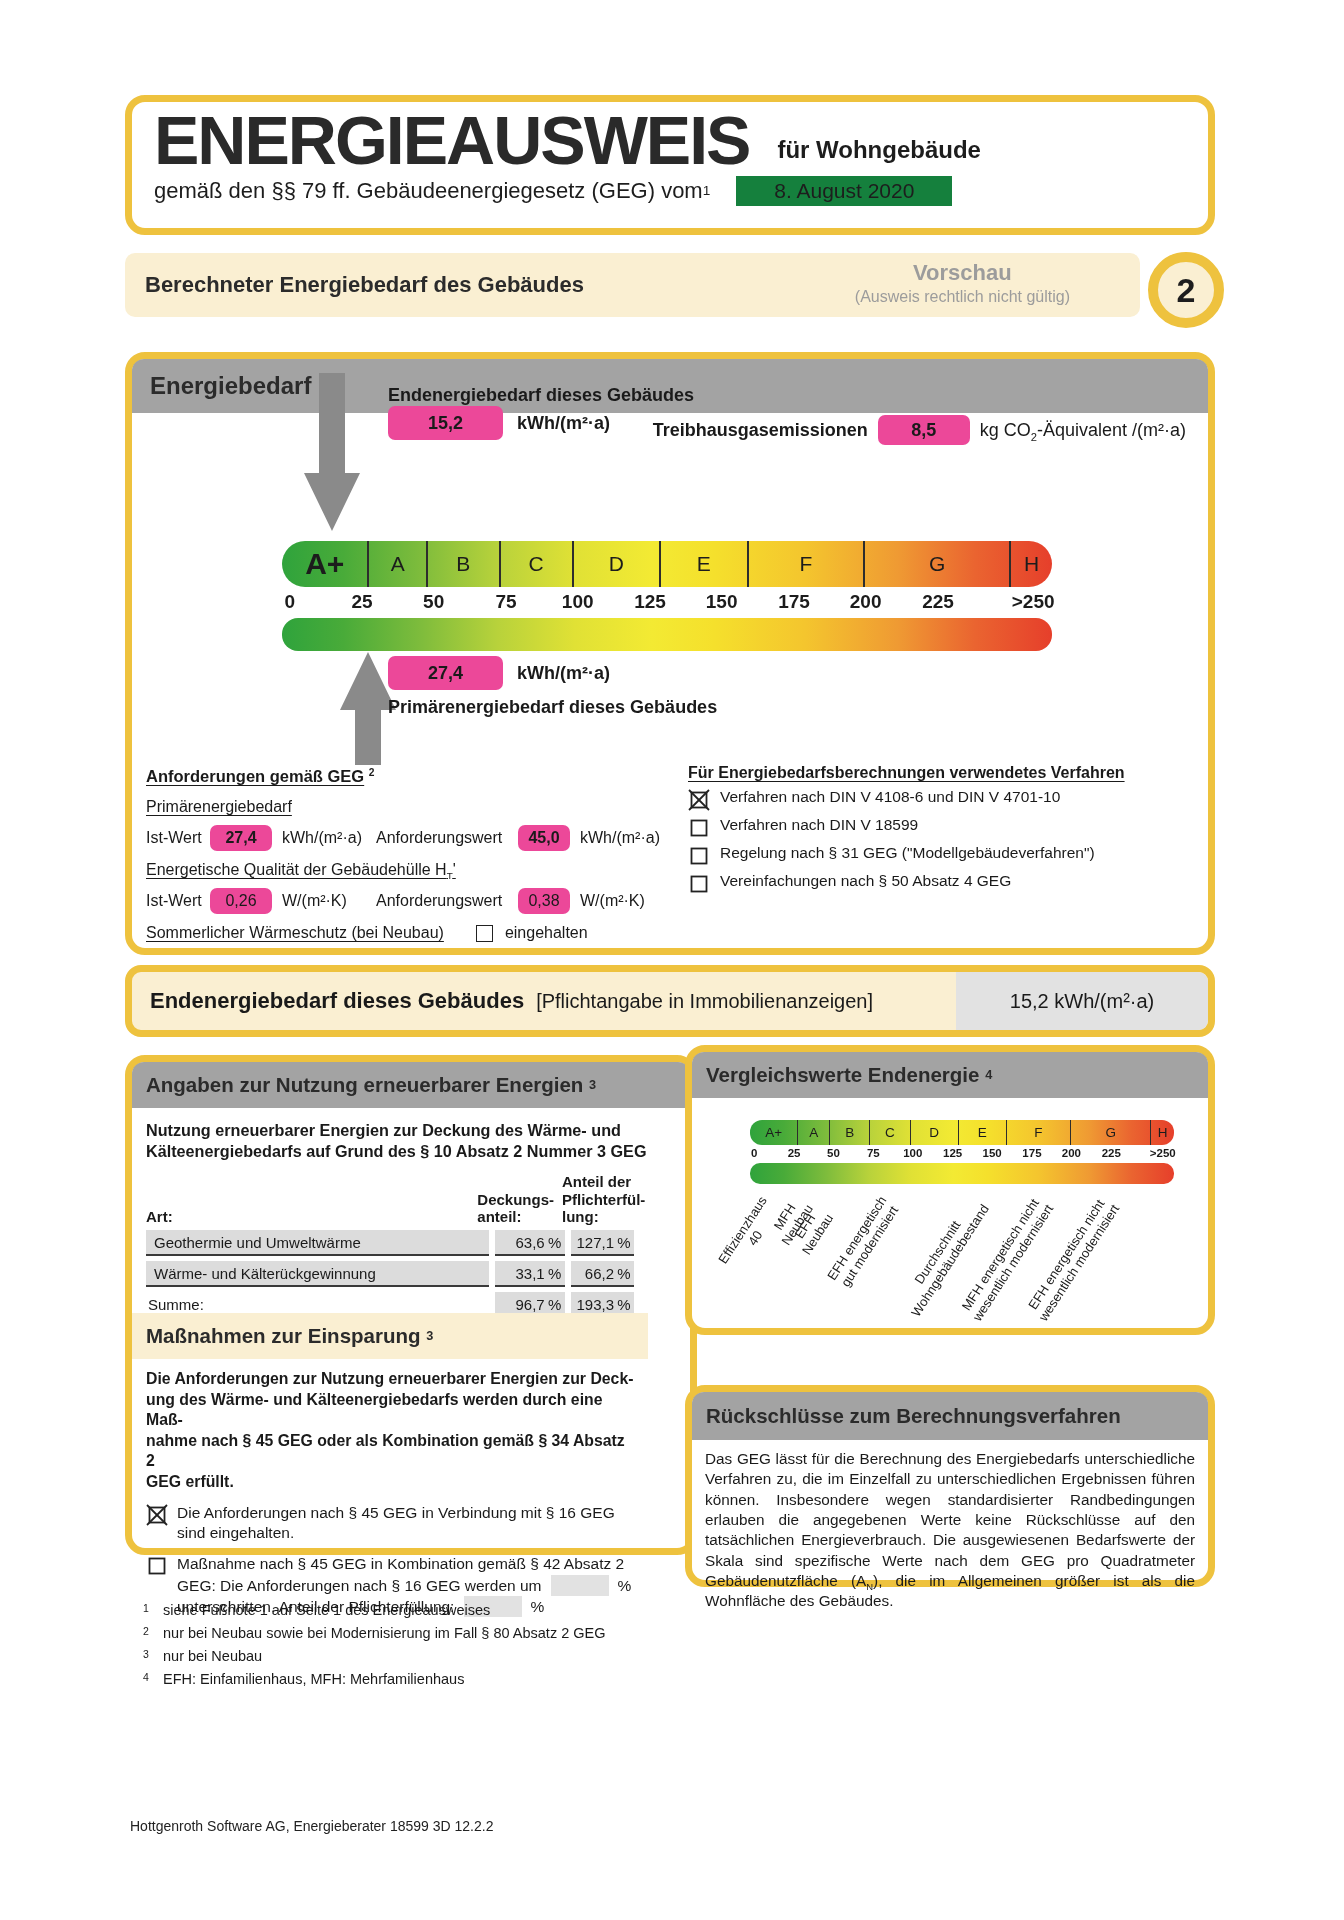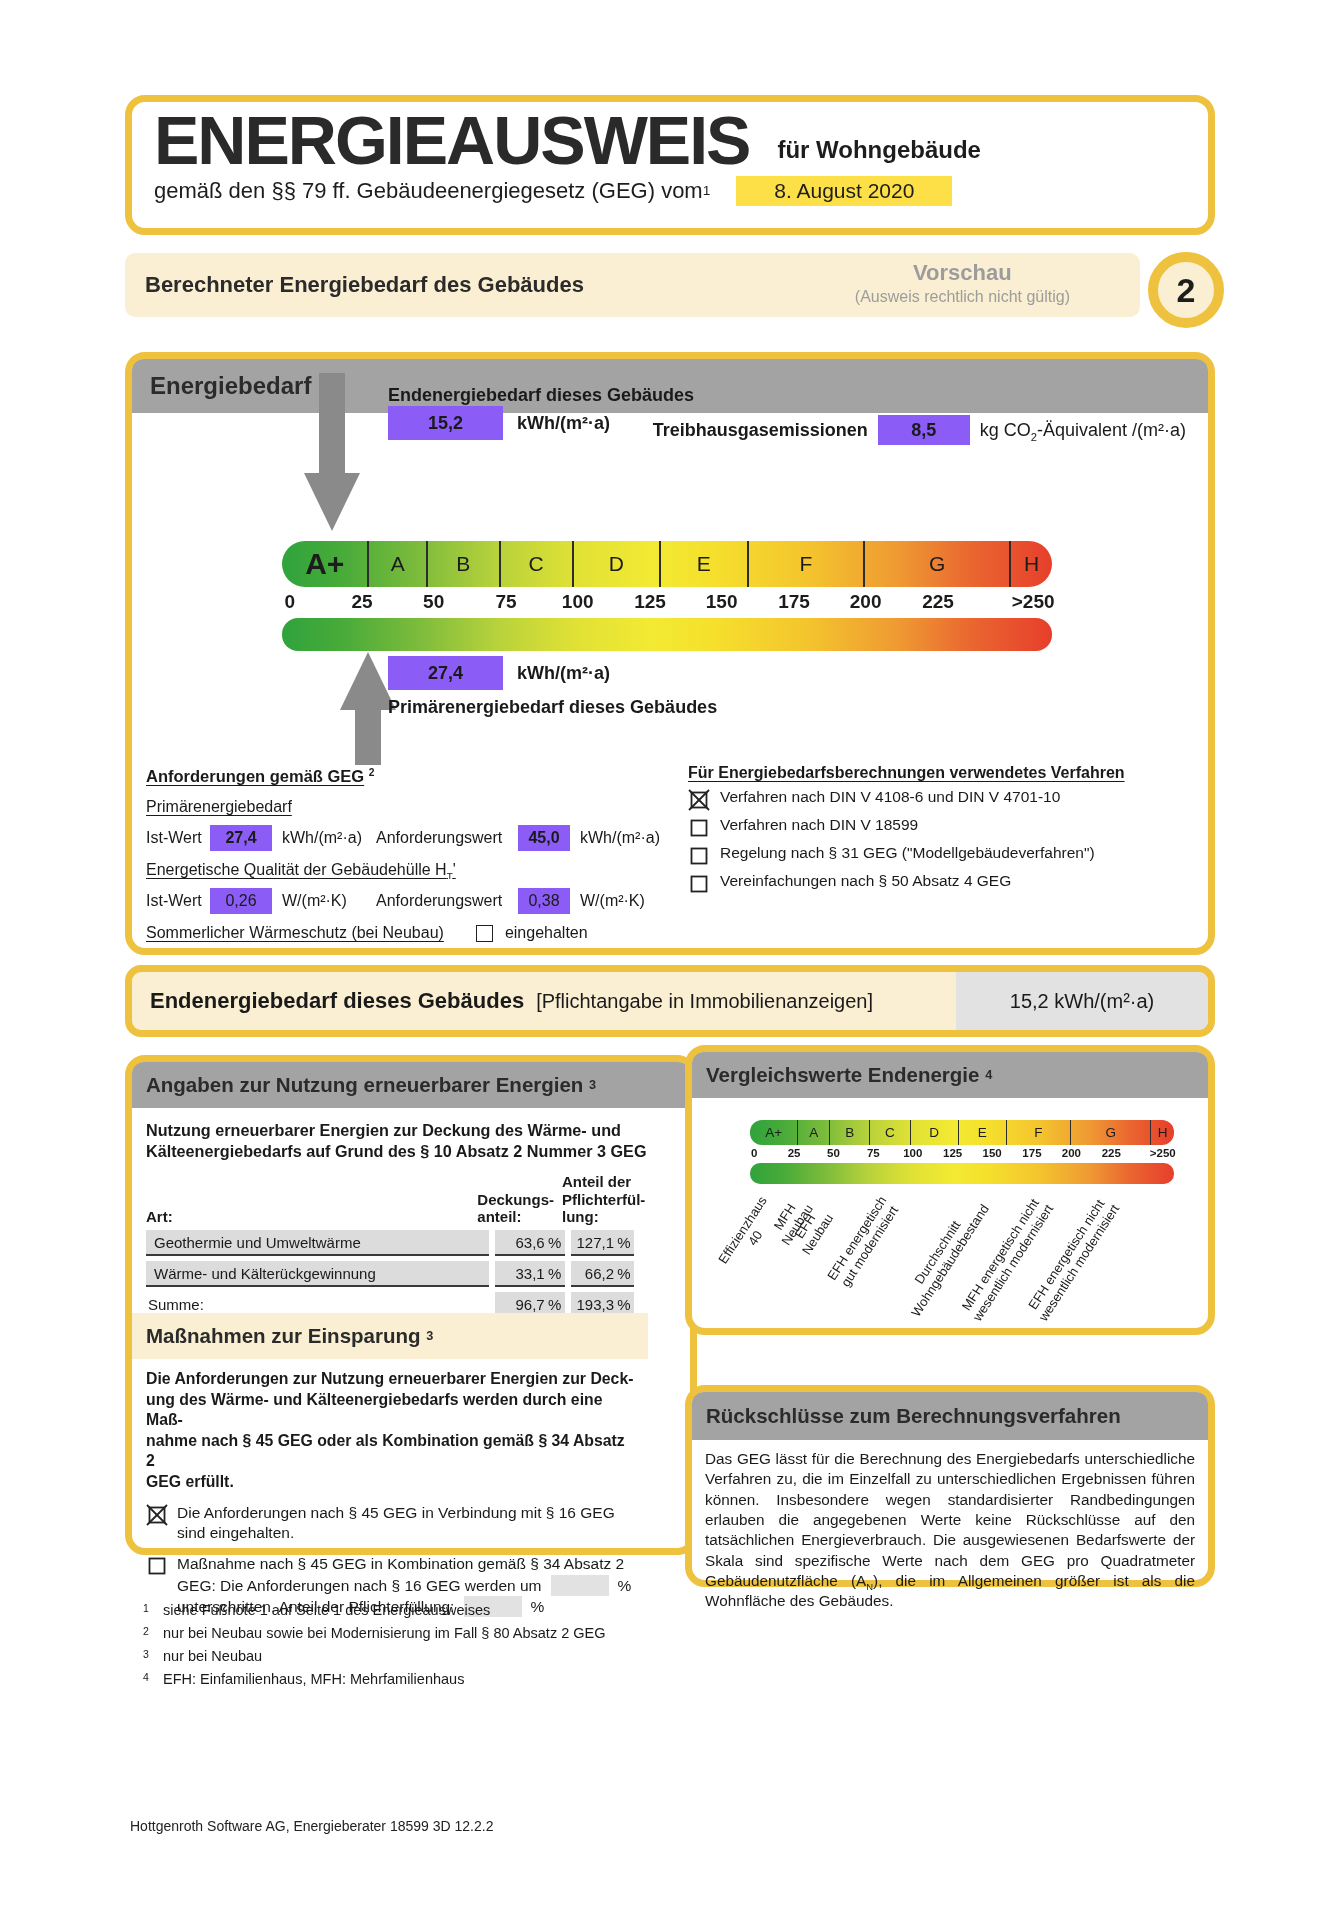--- a/index.html
+++ b/index.html
@@ -2,32 +2,32 @@
 <html><head>
 <meta charset="utf-8">
 <style>
   * { margin:0; padding:0; box-sizing:border-box; }
   body { width:1344px; height:1920px; background:#ffffff; font-family:"Liberation Sans", sans-serif; color:#1a1a1a; }
   .page { position:relative; width:1344px; height:1920px; background:#fff; overflow:hidden; }
 
   
   .ybox { position:absolute; border:7px solid #EEC23E; border-radius:20px; background:#fff; }
   .strip { background:#a3a3a3; border-radius:12px 12px 0 0; display:flex; align-items:center; padding-left:18px; font-weight:bold; color:#2b2b2b; }
-  .vbox { background:#8b5cf6; display:inline-flex; align-items:center; justify-content:center; }
+  .vbox { background:#ec4899; display:inline-flex; align-items:center; justify-content:center;border-radius:7px; }
   .underl { text-decoration:underline; text-underline-offset:3px; }
   sup { font-size:62%; vertical-align:super; line-height:0; }
   sub { font-size:62%; vertical-align:sub; line-height:0; }
 
   
   .header-box { left:125px; top:95px; width:1090px; height:140px; padding:4px 0 0 22px; }
   .title-row { display:flex; align-items:flex-end; }
   .main-title { font-size:68px; font-weight:bold; letter-spacing:-2px; color:#2a2a2a; line-height:1.0; }
   .title-suffix { font-size:24px; font-weight:bold; margin-left:28px; padding-bottom:10px; color:#1d1d1d; }
   .subtitle-row { display:flex; align-items:center; margin-top:2px; font-size:22px; color:#1d1d1d; }
-  .date-box { background:#fde047; margin-left:26px; padding:3px 38px; font-size:21px; }
+  .date-box { background:#15803d; margin-left:26px; padding:3px 38px; font-size:21px; }
 
   
   .banner { position:absolute; left:125px; top:253px; width:1015px; height:64px; background:#FAEFD2; border-radius:10px; display:flex; align-items:center; }
   .banner-title { font-size:22px; font-weight:bold; color:#2b2b2b; padding-left:20px; }
   .preview-wrap { position:absolute; right:70px; top:7px; text-align:center; color:#9c9c9c; }
   .preview-main { font-size:22px; font-weight:bold; }
   .preview-note { font-size:16px; margin-top:2px; }
   .page-circle { position:absolute; left:1148px; top:252px; width:76px; height:76px; border-radius:50%; border:10px solid #EEC23E; background:#FAEFD2; display:flex; align-items:center; justify-content:center; font-size:34px; font-weight:bold; color:#1d1d1d; }
 
   
@@ -345,21 +345,21 @@
             <line x1="21" y1="1" x2="1" y2="21"></line>
           </svg>
         <span class="txt">Die Anforderungen nach § 45 GEG in Verbindung mit § 16 GEG
 sind eingehalten.</span>
       </div>
       <div class="opt">
         <svg class="cbx" width="22" height="22" viewBox="0 0 22 22">
             <rect x="3.5" y="3.5" width="15" height="15"></rect>
           </svg>
         <span>
-          <span class="opt2line">Maßnahme nach § 45 GEG in Kombination gemäß § 34 Absatz 2</span><br>
+          <span class="opt2line">Maßnahme nach § 45 GEG in Kombination gemäß § 42 Absatz 2</span><br>
           <span class="opt2line">GEG: Die Anforderungen nach § 16 GEG werden um</span><span class="mini-box"></span><span>%</span><br>
           <span class="opt2line">unterschritten. Anteil der Pflichterfüllung:</span><span class="mini-box"></span><span>%</span>
         </span>
       </div>
     </div>
   </div>
 
   <div class="ybox comp-box">
     <div class="strip"><span>Vergleichswerte Endenergie</span>&nbsp;<sup>4</sup></div>
     <div class="comp-body">

